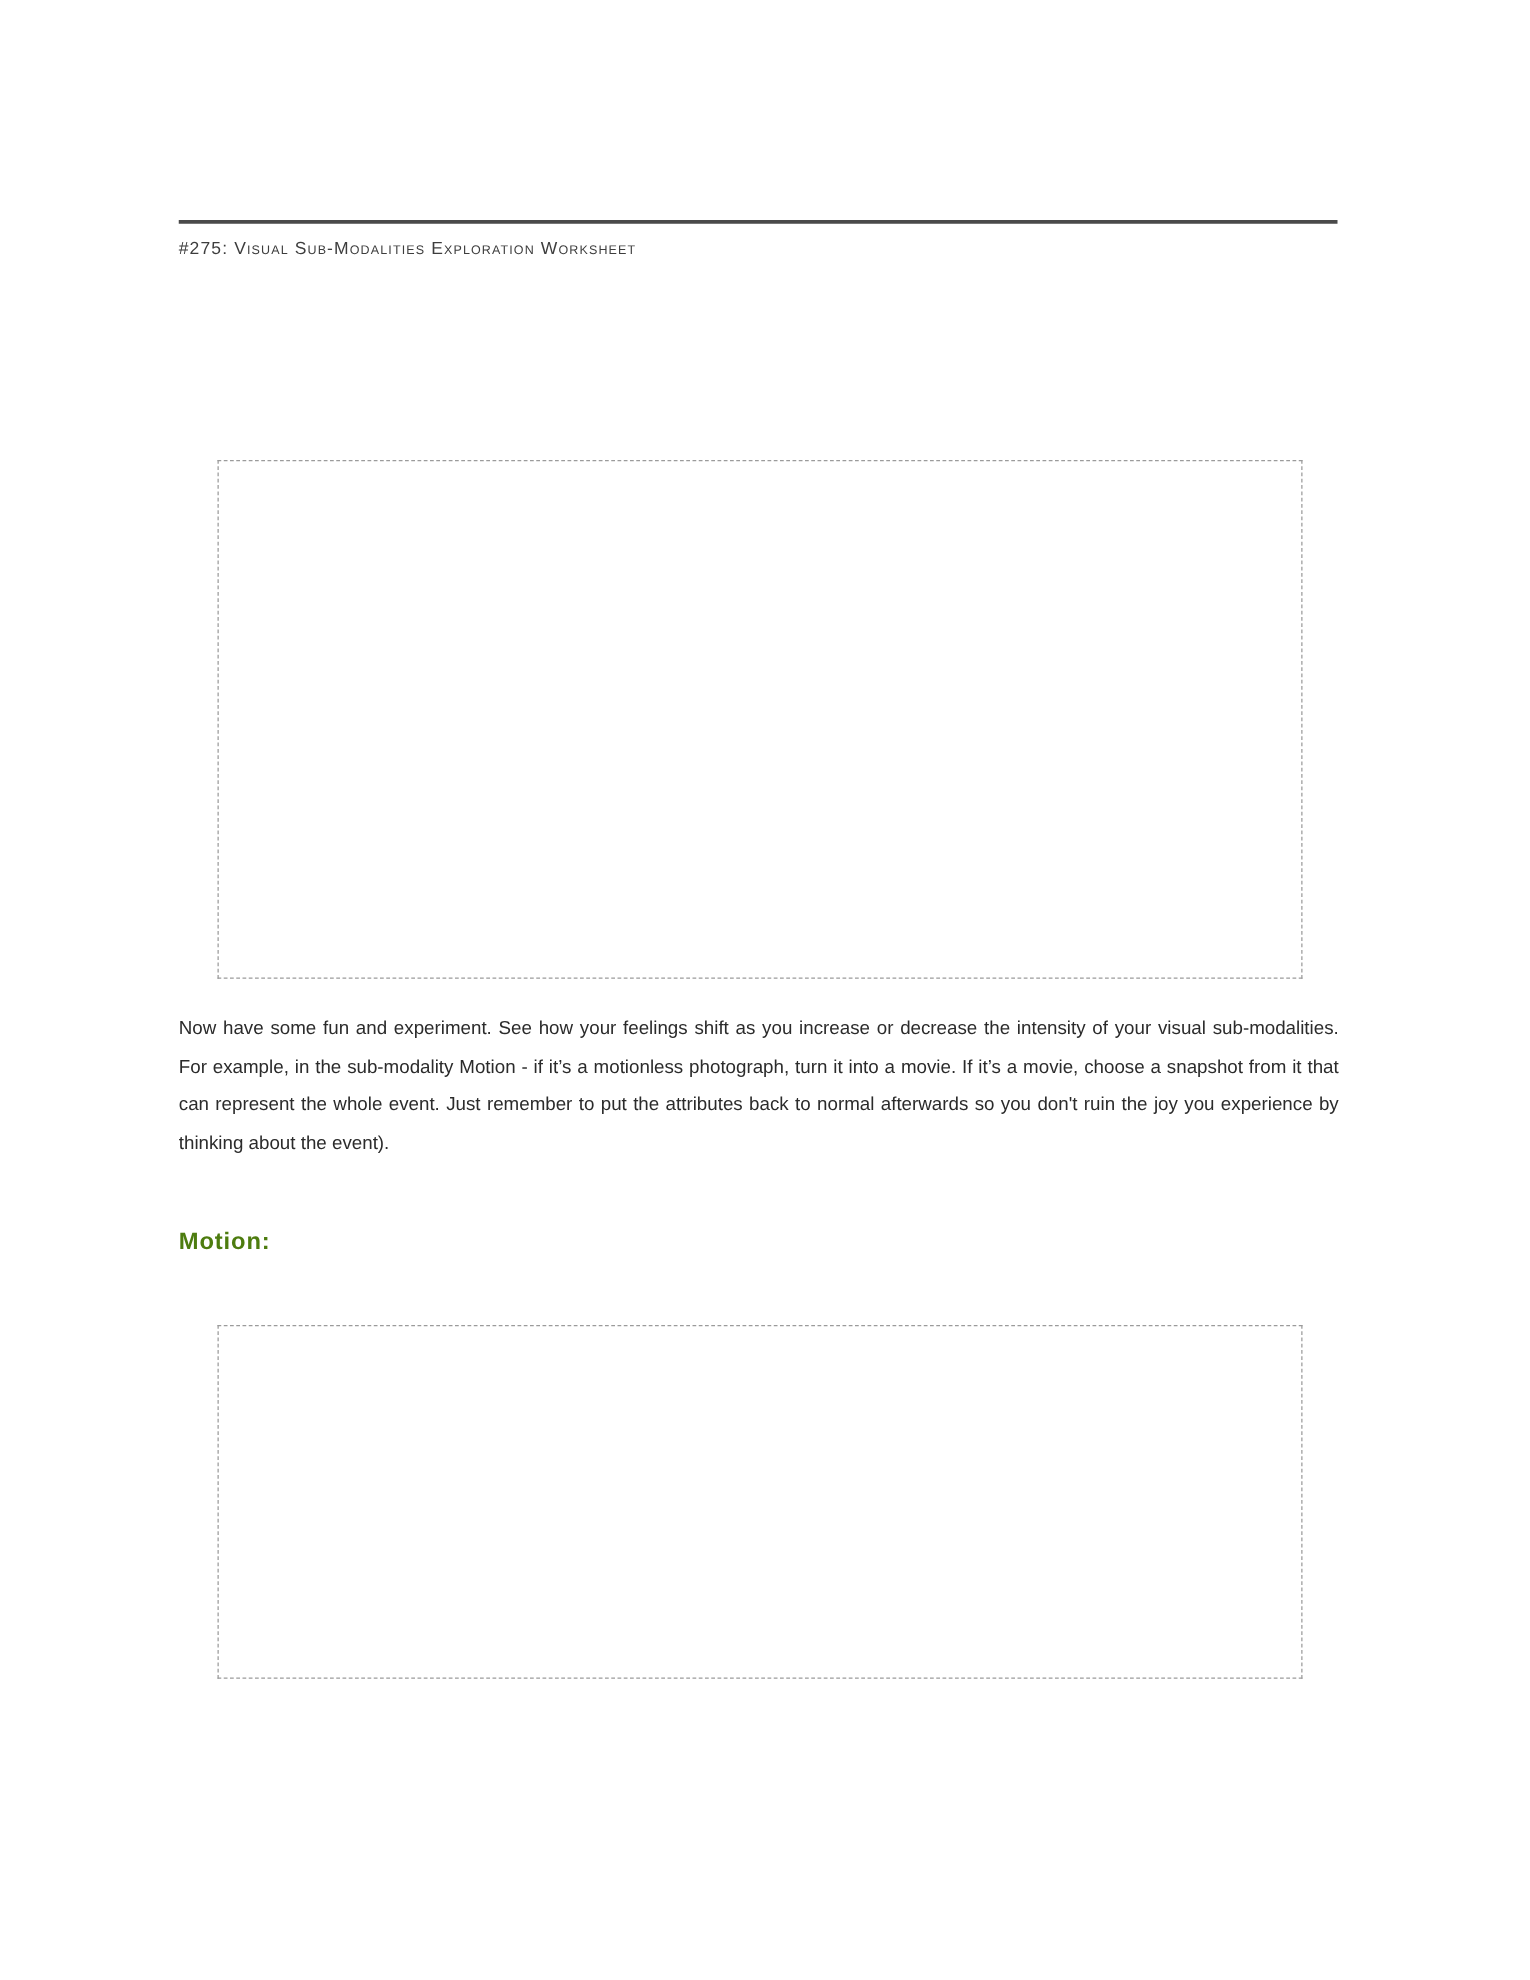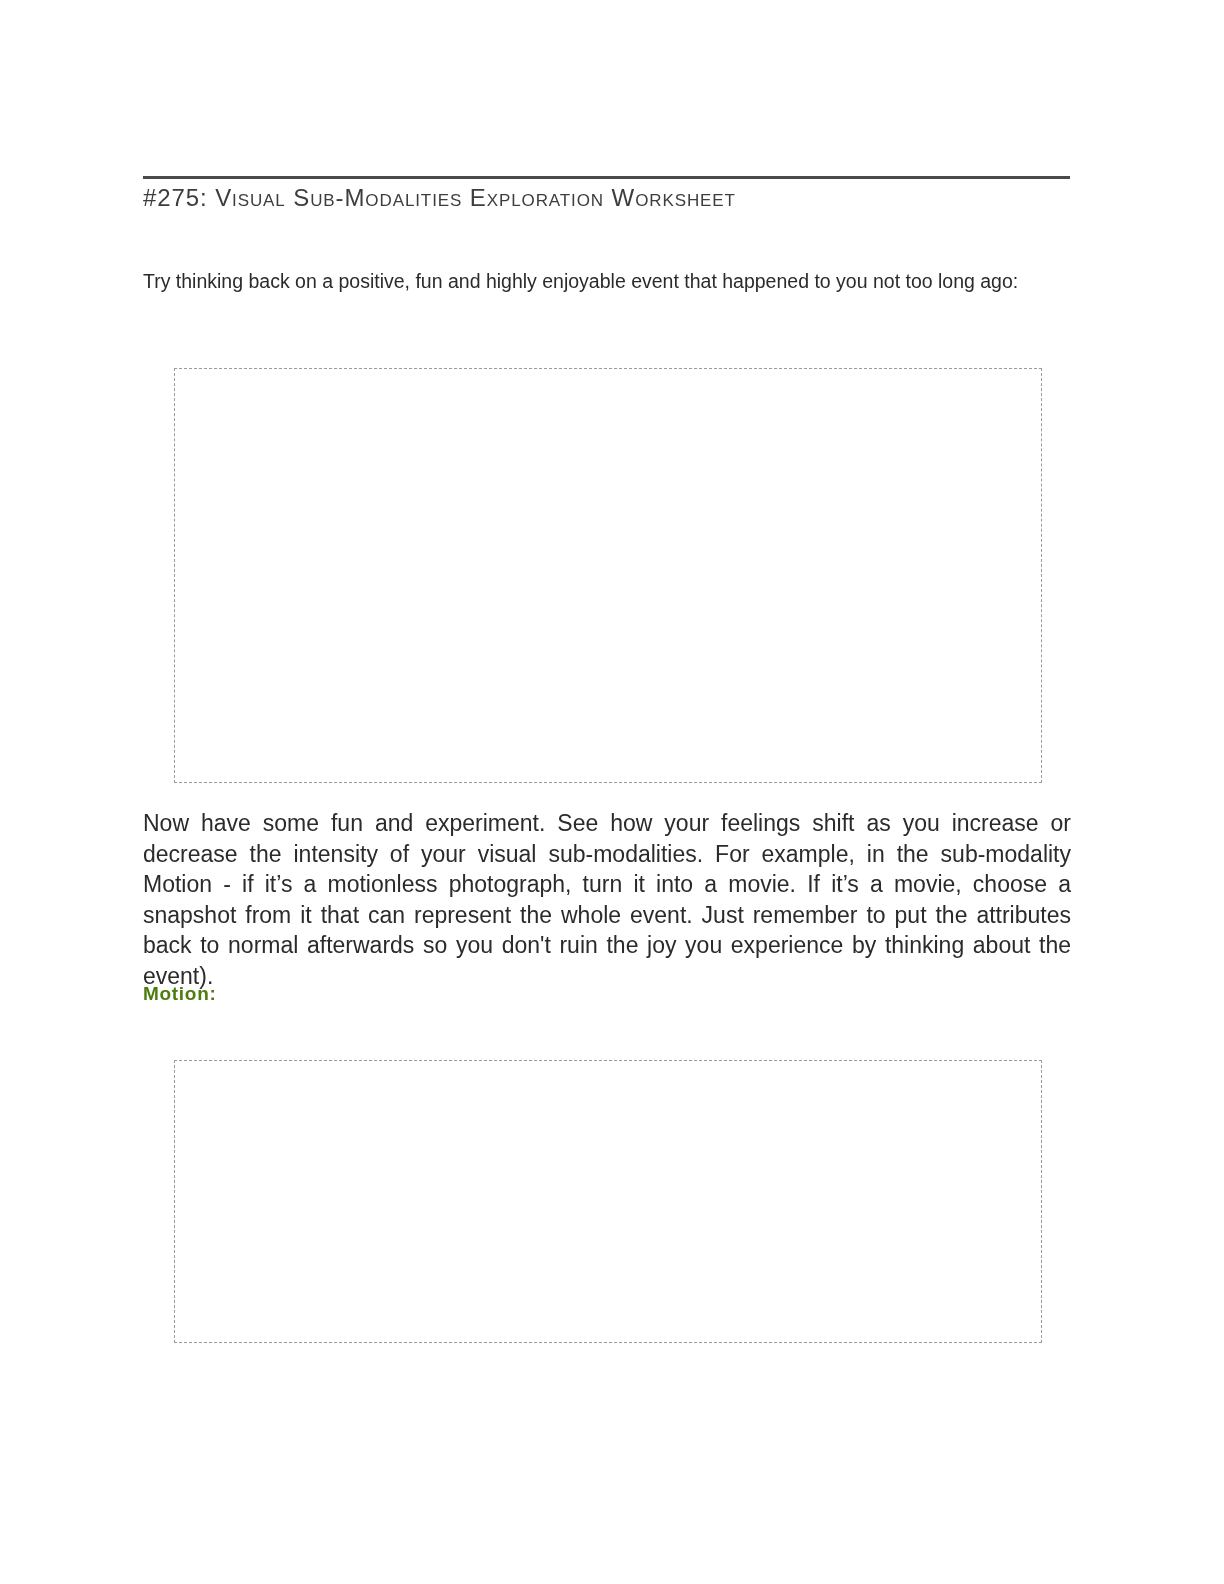--- a/index.html
+++ b/index.html
@@ -23,21 +23,21 @@
     top: 176px;
     width: 927px;
     height: 3px;
     background: #4a4a4a;
   }
   .header-title {
     position: absolute;
     left: 143px;
     top: 185px;
     width: 930px;
-    font-size: 24px;
+    font-size: 14px;
     line-height: 26px;
     color: #3d3d3d;
     font-variant: small-caps;
     letter-spacing: 0.9px;
     white-space: nowrap;
   }
 
   
   .intro-text {
     position: absolute;
@@ -48,21 +48,21 @@
     line-height: 30.5px;
     color: #2b2b2b;
     text-align: left;
   }
 
   .body-text {
     position: absolute;
     left: 143px;
     top: 808px;
     width: 928px;
-    font-size: 23px;
+    font-size: 15px;
     line-height: 30.5px;
     color: #2b2b2b;
     text-align: justify;
     text-justify: inter-word;
   }
 
   .section-label {
     position: absolute;
     left: 143px;
     top: 980px;
@@ -129,21 +129,20 @@
 </style>
 </head>
 <body>
 
 <div class="page">
 
   <div class="header-rule"></div>
 
   <div class="header-title">#275: Visual Sub-Modalities Exploration Worksheet</div>
 
-  <div class="intro-text">Try thinking back on a positive, fun and highly enjoyable event that happened to you not too long ago:</div>
 
   <div class="answer-box" id="answer-box-1"></div>
 
   <div class="body-text">Now have some fun and experiment. See how your feelings shift as you increase or decrease the intensity of your visual sub-modalities. For example, in the sub-modality Motion - if it’s a motionless photograph, turn it into a movie. If it’s a movie, choose a snapshot from it that can represent the whole event. Just remember to put the attributes back to normal afterwards so you don't ruin the joy you experience by thinking about the event).</div>
 
   <div class="section-label">Motion:</div>
 
   <div class="answer-box" id="answer-box-2"></div>
 
 

